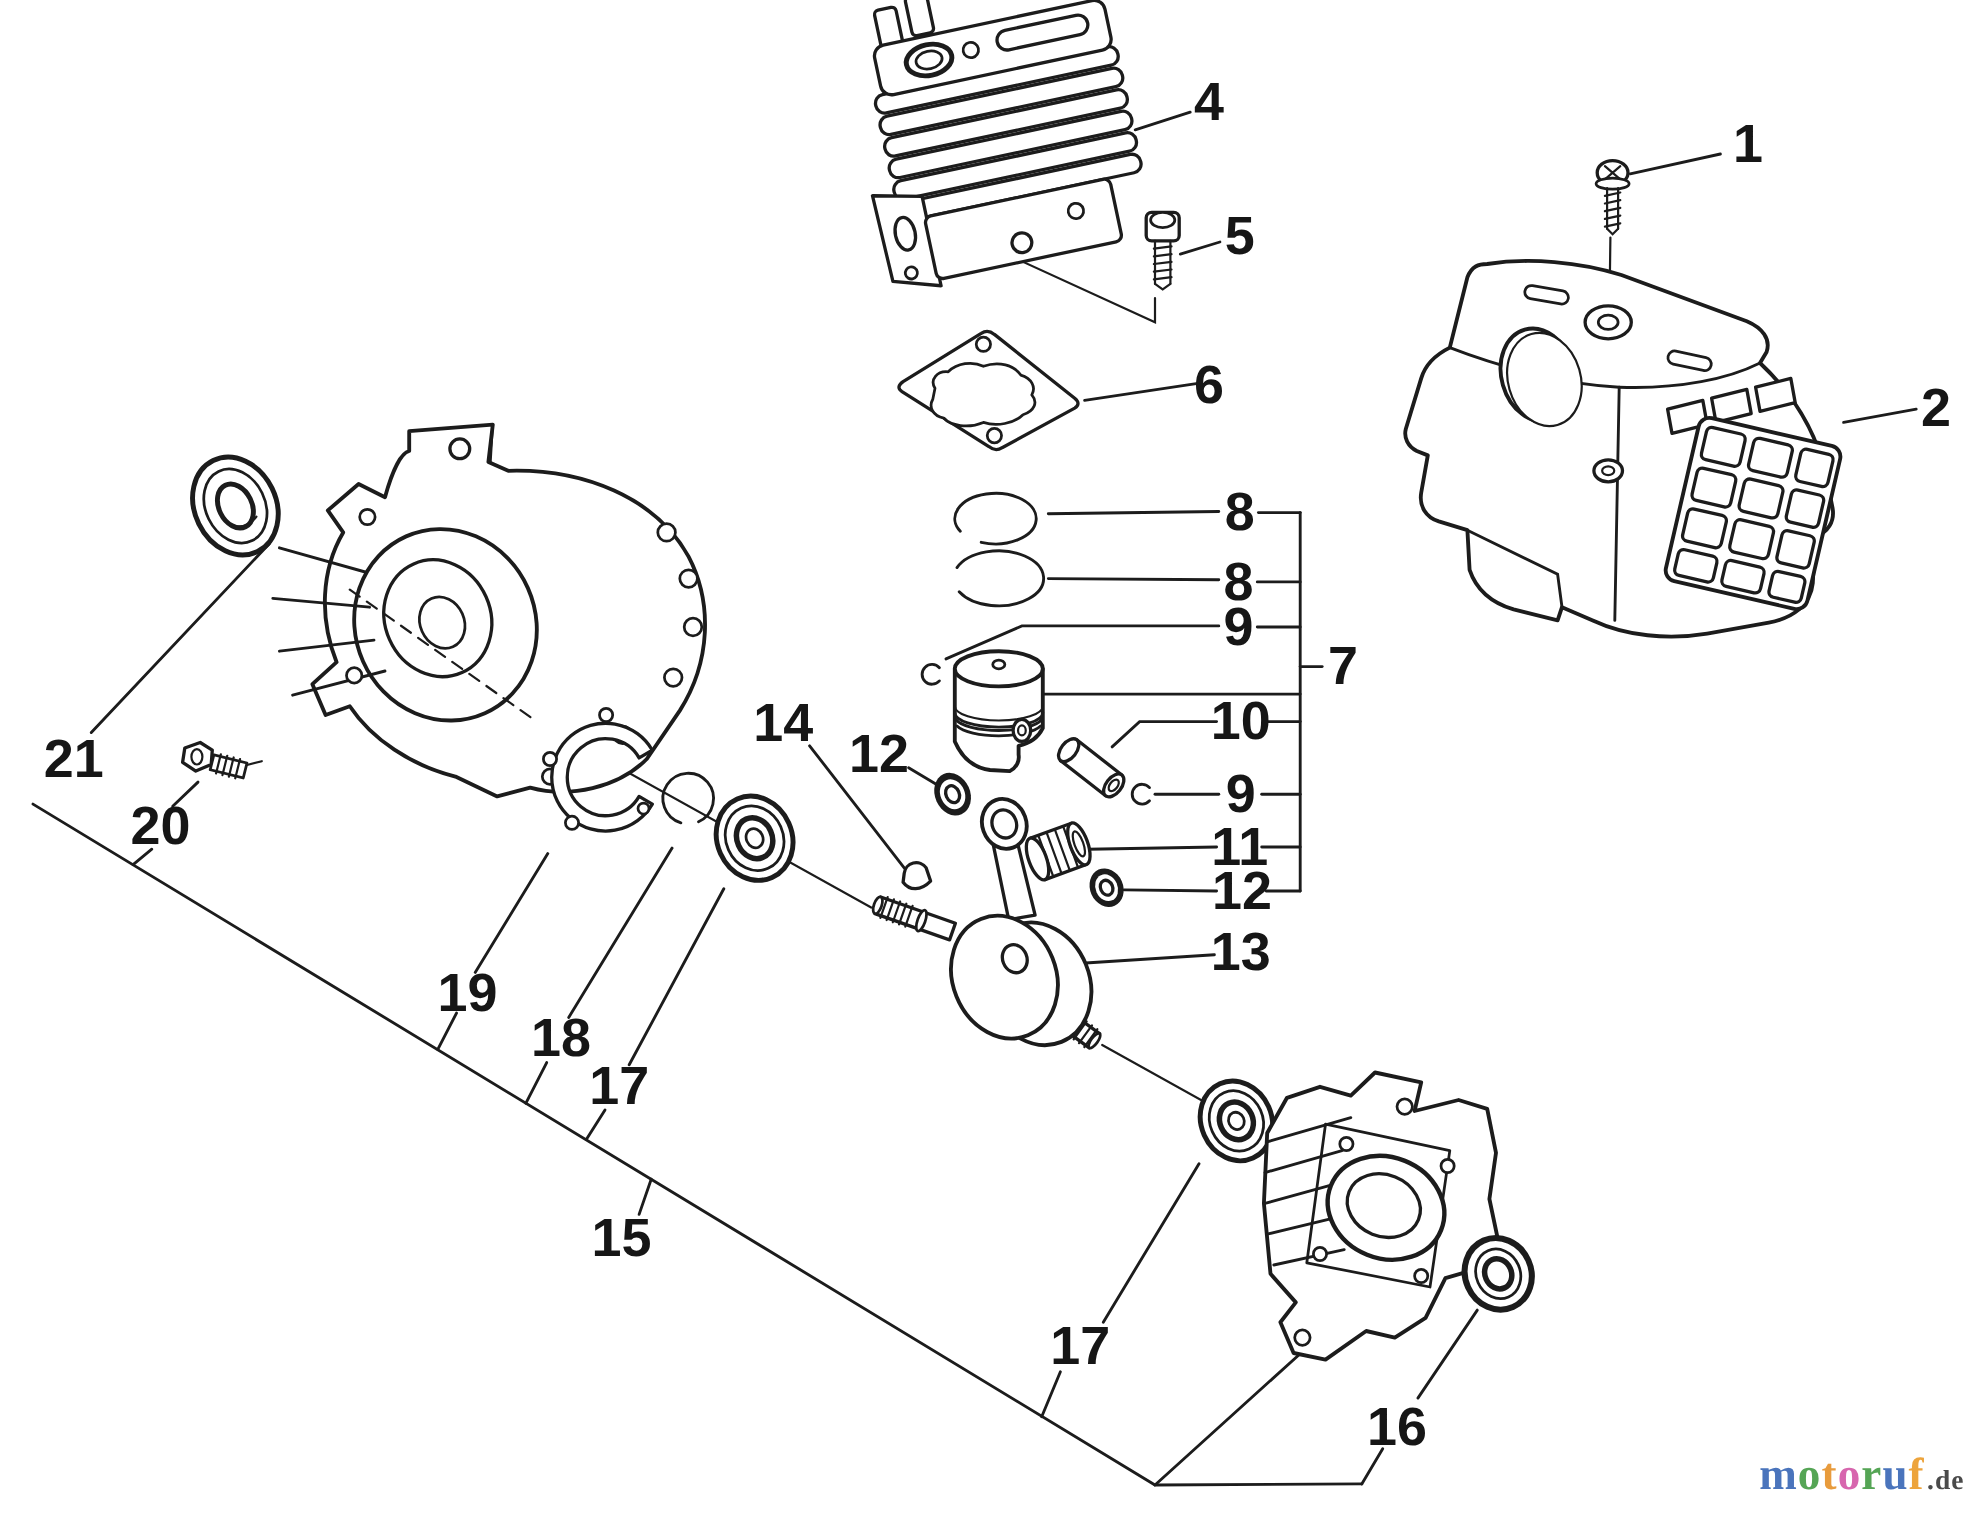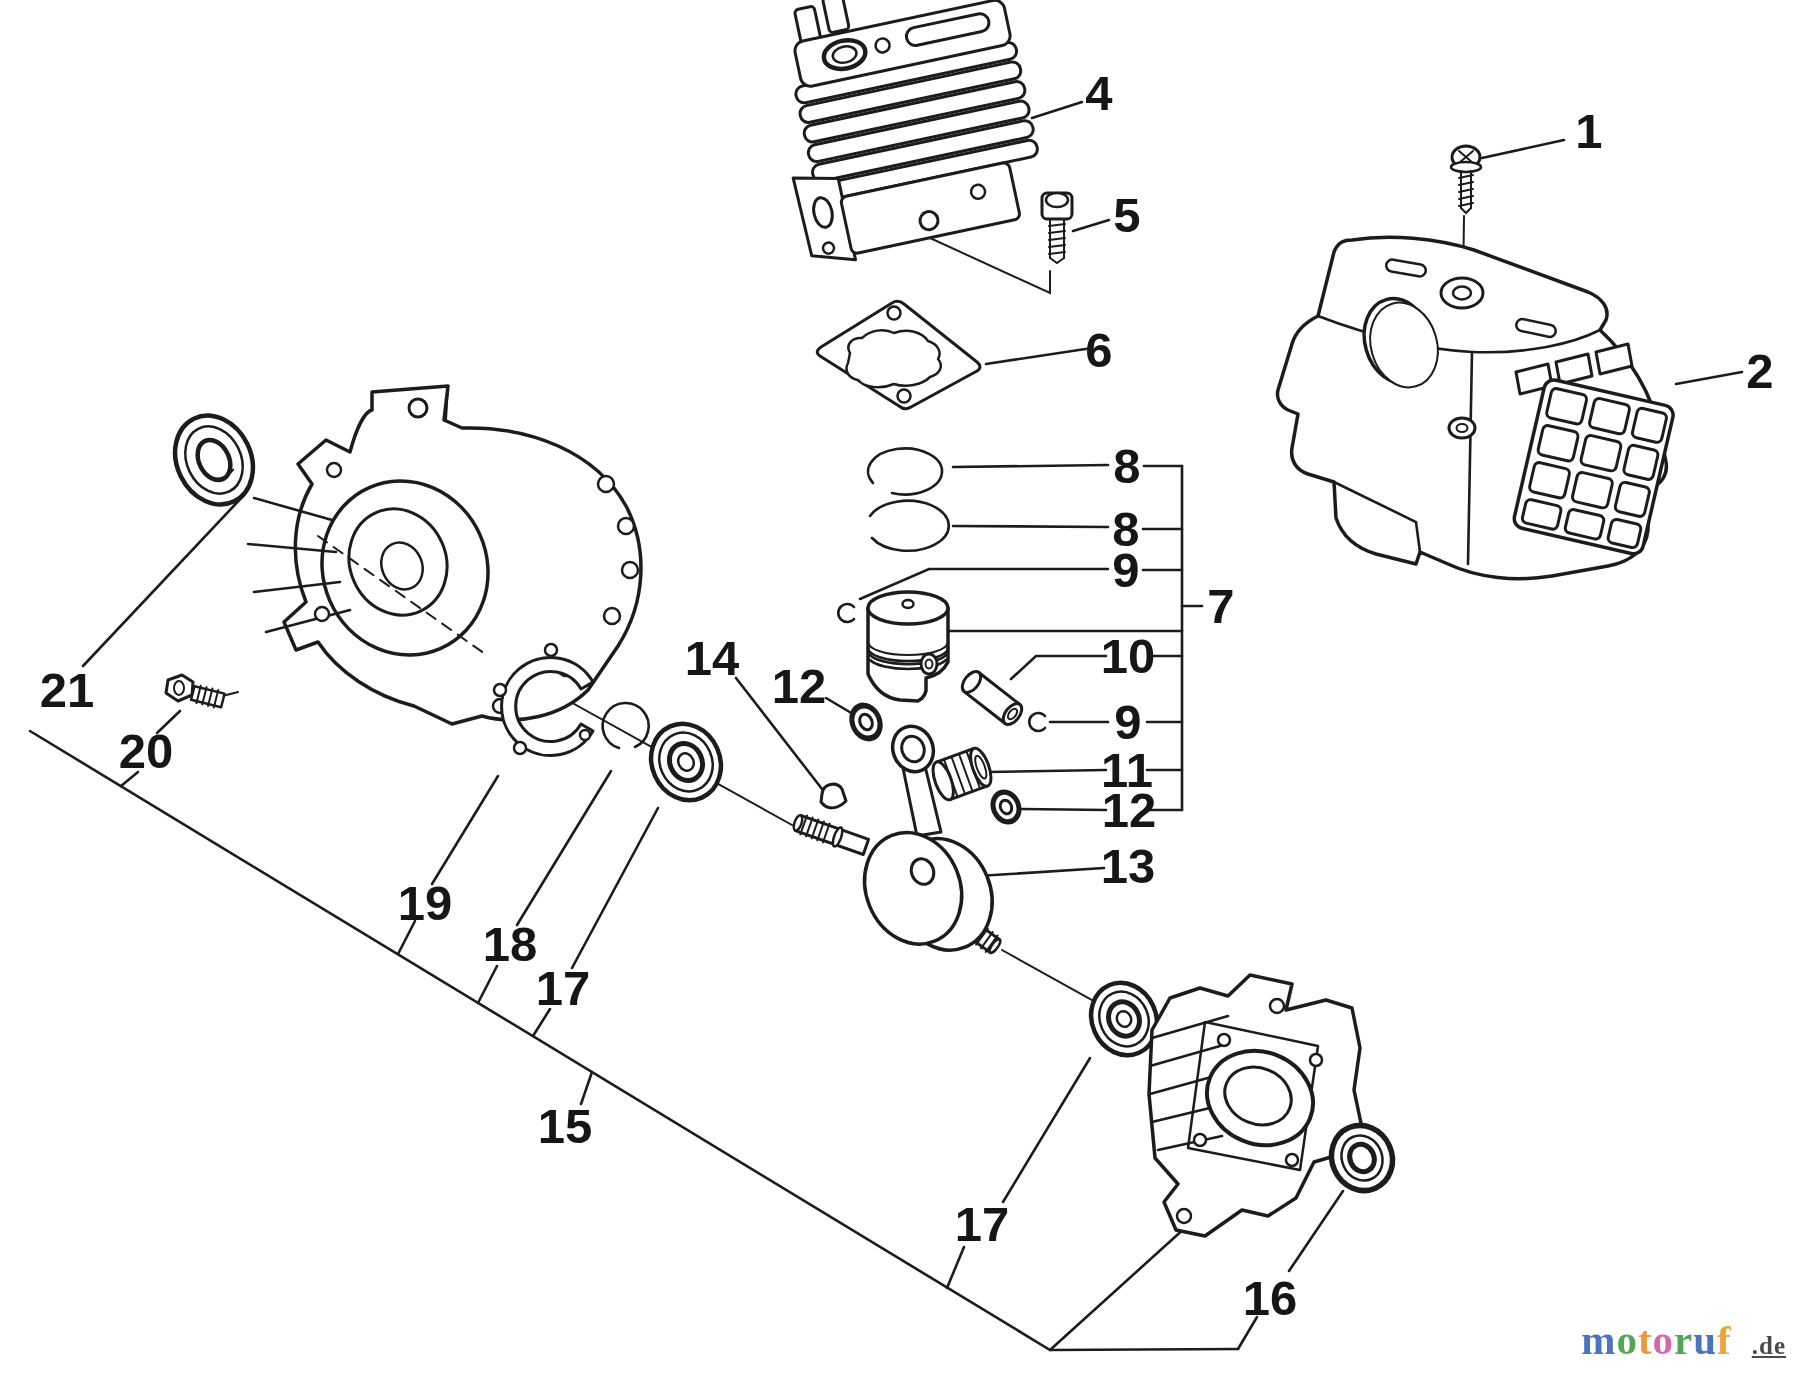--- a/index.html
+++ b/index.html
@@ -8,21 +8,21 @@
   #stage{position:absolute;inset:0;}
   svg{display:block;}
   .callout{font-family:"Liberation Sans",sans-serif;font-size:49px;font-weight:700;
            fill:#161616;text-anchor:middle;dominant-baseline:central;}
   .ln{stroke:#1c1c1c;stroke-width:2.6;fill:none;stroke-linecap:round;}
   .thin{stroke-width:2;}
   .art{stroke:#1c1c1c;fill:#ffffff;stroke-linejoin:round;stroke-linecap:round;}
   #watermark{position:absolute;right:14px;top:1316px;display:flex;align-items:baseline;
              font-family:"Liberation Serif",serif;font-weight:700;font-size:41px;
              letter-spacing:1px;}
-  #watermark .suffix{font-size:25px;font-weight:700;margin-left:20px;text-decoration:underline;}
+  #watermark .suffix{font-size:25px;font-weight:700;margin-left:2px;}
 </style>
 </head>
 <body>
 
 <div id="stage">
 <svg width="1800" height="1379" viewBox="0 0 1800 1379" xmlns="http://www.w3.org/2000/svg">
 
   <g>
     <path class="ln thin" d="M 540,685 L 792,825"></path>
     <path class="ln thin" d="M 1002,950 L 1340,1138"></path>

